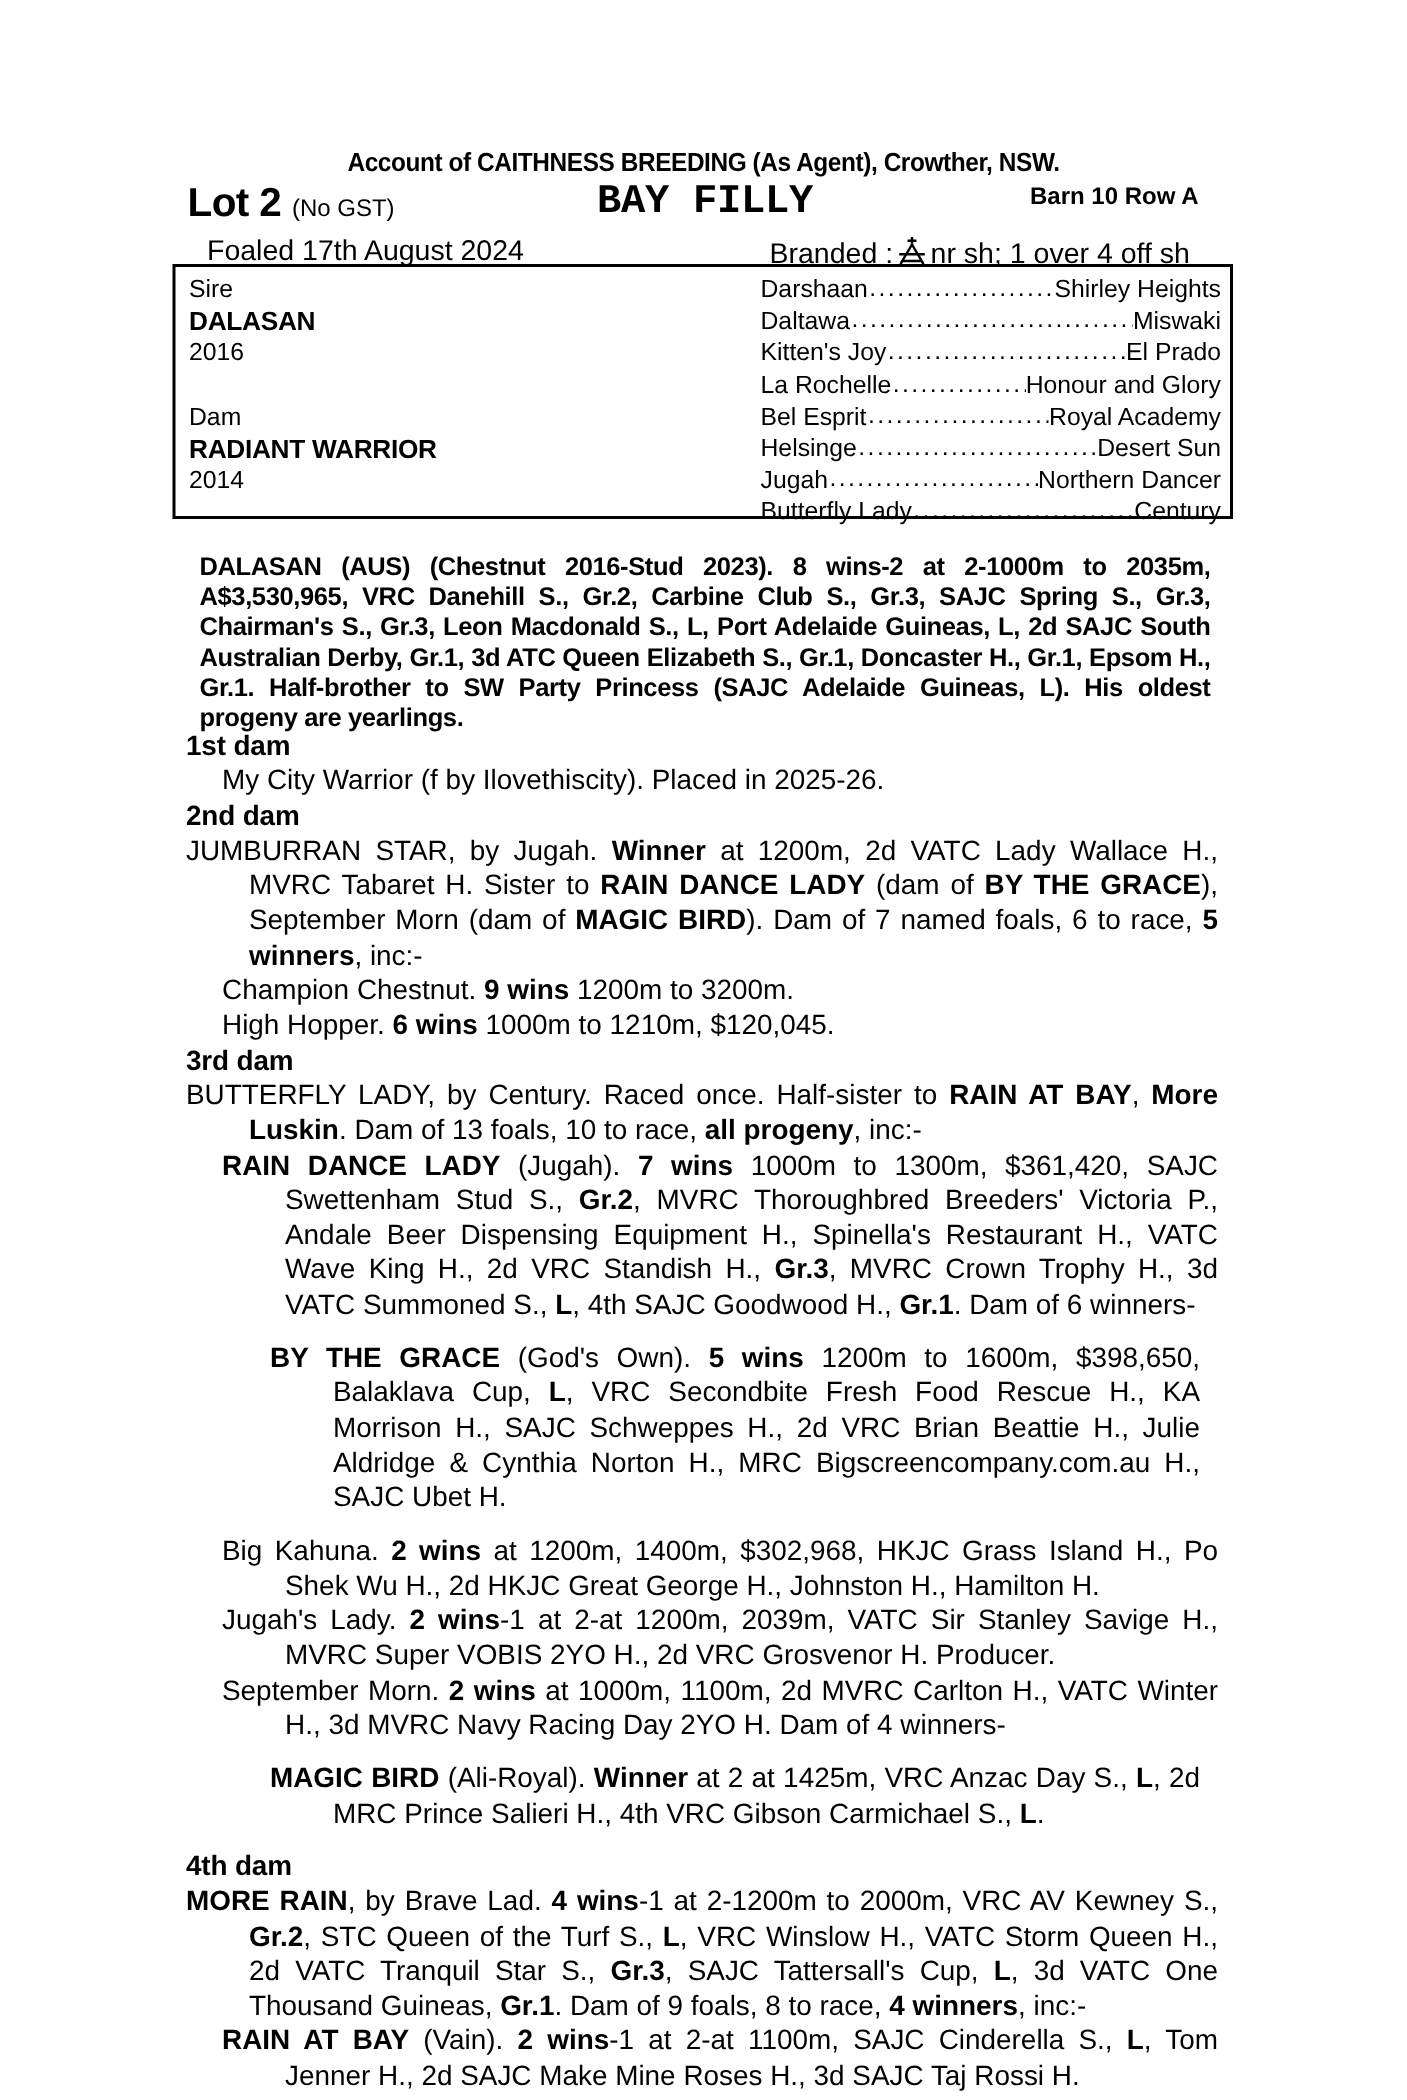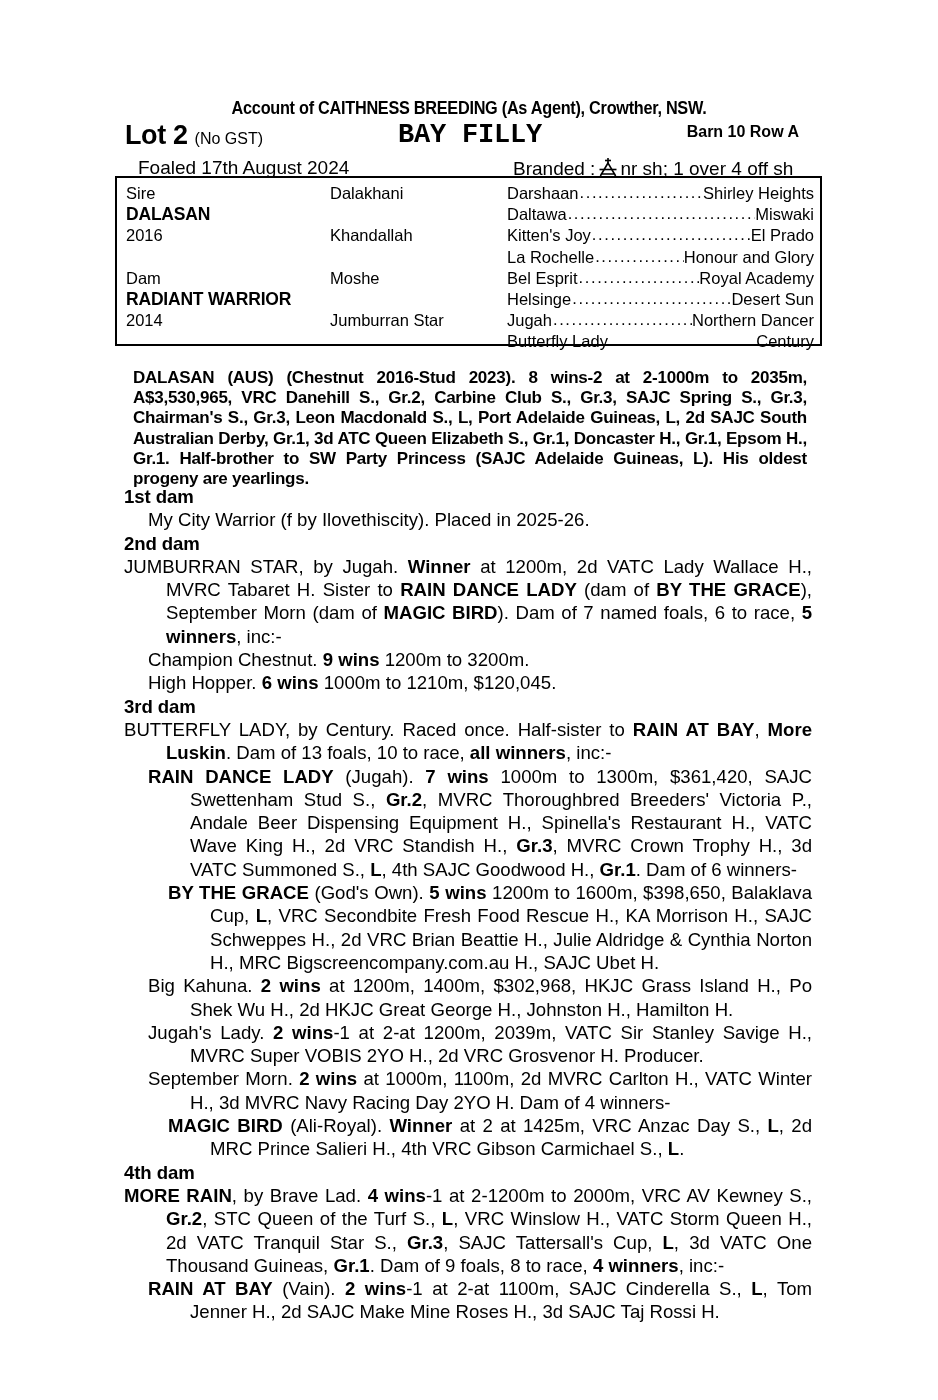--- a/index.html
+++ b/index.html
@@ -219,21 +219,21 @@
   }
   .p1 {
     text-align: justify;
     padding-left: 66px;
     margin: 0;
   }
   .p1 > .outdent { margin-left: -42px; }
   .p2 {
     text-align: justify;
     padding-left: 86px;
-    margin: 0;
+    margin: 12px;
   }
   .p2 > .outdent { margin-left: -42px; }
   b, .b { font-weight: bold; }
 </style>
 </head>
 <body>
 
 <div class="page">
 
 
@@ -263,29 +263,20 @@
     <div class="ped-inner">
       <div class="ped-col1">
         <div class="ped-row">Sire</div>
         <div class="ped-row ped-name">DALASAN</div>
         <div class="ped-row">2016</div>
         <div class="ped-gap"></div>
         <div class="ped-row">Dam</div>
         <div class="ped-row ped-name">RADIANT WARRIOR</div>
         <div class="ped-row">2014</div>
       </div>
-      <div class="ped-col2">
-        <div class="ped-row">Dalakhani</div>
-        <div class="ped-gap"></div>
-        <div class="ped-row">Khandallah</div>
-        <div class="ped-gap"></div>
-        <div class="ped-row">Moshe</div>
-        <div class="ped-gap"></div>
-        <div class="ped-row">Jumburran Star</div>
-      </div>
       <div class="ped-col3" id="ped-col3">
           <div class="leader-row">
             <span class="lname">Darshaan</span>
             <span class="ldots">................................................................................</span>
             <span class="lval">Shirley Heights</span>
           </div>
           <div class="leader-row">
             <span class="lname">Daltawa</span>
             <span class="ldots">................................................................................</span>
             <span class="lval">Miswaki</span>
@@ -327,21 +318,21 @@
   <div class="sire-para">DALASAN (AUS) (Chestnut 2016-Stud 2023). 8 wins-2 at 2-1000m to 2035m, A$3,530,965, VRC Danehill S., Gr.2, Carbine Club S., Gr.3, SAJC Spring S., Gr.3, Chairman's S., Gr.3, Leon Macdonald S., L, Port Adelaide Guineas, L, 2d SAJC South Australian Derby, Gr.1, 3d ATC Queen Elizabeth S., Gr.1, Doncaster H., Gr.1, Epsom H., Gr.1. Half-brother to SW Party Princess (SAJC Adelaide Guineas, L). His oldest progeny are yearlings.</div>
 
   <div class="narrative" id="narrative">
       <div class="dam-head first">1st dam</div>
       <div class="p1"><span class="outdent"><span>My City Warrior (f by Ilovethiscity). Placed in 2025-26.</span></span></div>
       <div class="dam-head">2nd dam</div>
       <div class="p0"><span class="outdent"><span>JUMBURRAN STAR, by Jugah. </span><b>Winner</b><span> at 1200m, 2d VATC Lady Wallace H., MVRC Tabaret H. Sister to </span><b>RAIN DANCE LADY</b><span> (dam of </span><b>BY THE GRACE</b><span>), September Morn (dam of </span><b>MAGIC BIRD</b><span>). Dam of 7 named foals, 6 to race, </span><b>5 winners</b><span>, inc:-</span></span></div>
       <div class="p1"><span class="outdent"><span>Champion Chestnut. </span><b>9 wins</b><span> 1200m to 3200m.</span></span></div>
       <div class="p1"><span class="outdent"><span>High Hopper. </span><b>6 wins</b><span> 1000m to 1210m, $120,045.</span></span></div>
       <div class="dam-head">3rd dam</div>
-      <div class="p0"><span class="outdent"><span>BUTTERFLY LADY, by Century. Raced once. Half-sister to </span><b>RAIN AT BAY</b><span>, </span><b>More Luskin</b><span>. Dam of 13 foals, 10 to race, </span><b>all winners</b><span>, inc:-</span></span></div>
+      <div class="p0"><span class="outdent"><span>BUTTERFLY LADY, by Century. Raced once. Half-sister to </span><b>RAIN AT BAY</b><span>, </span><b>More Luskin</b><span>. Dam of 13 foals, 10 to race, </span><b>all progeny</b><span>, inc:-</span></span></div>
       <div class="p1"><span class="outdent"><b>RAIN DANCE LADY</b><span> (Jugah). </span><b>7 wins</b><span> 1000m to 1300m, $361,420, SAJC Swettenham Stud S., </span><b>Gr.2</b><span>, MVRC Thoroughbred Breeders' Victoria P., Andale Beer Dispensing Equipment H., Spinella's Restaurant H., VATC Wave King H., 2d VRC Standish H., </span><b>Gr.3</b><span>, MVRC Crown Trophy H., 3d VATC Summoned S., </span><b>L</b><span>, 4th SAJC Goodwood H., </span><b>Gr.1</b><span>. Dam of 6 winners-</span></span></div>
       <div class="p2"><span class="outdent"><b>BY THE GRACE</b><span> (God's Own). </span><b>5 wins</b><span> 1200m to 1600m, $398,650, Balaklava Cup, </span><b>L</b><span>, VRC Secondbite Fresh Food Rescue H., KA Morrison H., SAJC Schweppes H., 2d VRC Brian Beattie H., Julie Aldridge &amp; Cynthia Norton H., MRC Bigscreencompany.com.au H., SAJC Ubet H.</span></span></div>
       <div class="p1"><span class="outdent"><span>Big Kahuna. </span><b>2 wins</b><span> at 1200m, 1400m, $302,968, HKJC Grass Island H., Po Shek Wu H., 2d HKJC Great George H., Johnston H., Hamilton H.</span></span></div>
       <div class="p1"><span class="outdent"><span>Jugah's Lady. </span><b>2 wins</b><span>-1 at 2-at 1200m, 2039m, VATC Sir Stanley Savige H., MVRC Super VOBIS 2YO H., 2d VRC Grosvenor H. Producer.</span></span></div>
       <div class="p1"><span class="outdent"><span>September Morn. </span><b>2 wins</b><span> at 1000m, 1100m, 2d MVRC Carlton H., VATC Winter H., 3d MVRC Navy Racing Day 2YO H. Dam of 4 winners-</span></span></div>
       <div class="p2"><span class="outdent"><b>MAGIC BIRD</b><span> (Ali-Royal). </span><b>Winner</b><span> at 2 at 1425m, VRC Anzac Day S., </span><b>L</b><span>, 2d MRC Prince Salieri H., 4th VRC Gibson Carmichael S., </span><b>L</b><span>.</span></span></div>
       <div class="dam-head">4th dam</div>
       <div class="p0"><span class="outdent"><b>MORE RAIN</b><span>, by Brave Lad. </span><b>4 wins</b><span>-1 at 2-1200m to 2000m, VRC AV Kewney S., </span><b>Gr.2</b><span>, STC Queen of the Turf S., </span><b>L</b><span>, VRC Winslow H., VATC Storm Queen H., 2d VATC Tranquil Star S., </span><b>Gr.3</b><span>, SAJC Tattersall's Cup, </span><b>L</b><span>, 3d VATC One Thousand Guineas, </span><b>Gr.1</b><span>. Dam of 9 foals, 8 to race, </span><b>4 winners</b><span>, inc:-</span></span></div>
       <div class="p1"><span class="outdent"><b>RAIN AT BAY</b><span> (Vain). </span><b>2 wins</b><span>-1 at 2-at 1100m, SAJC Cinderella S., </span><b>L</b><span>, Tom Jenner H., 2d SAJC Make Mine Roses H., 3d SAJC Taj Rossi H.</span></span></div>
     </div>

